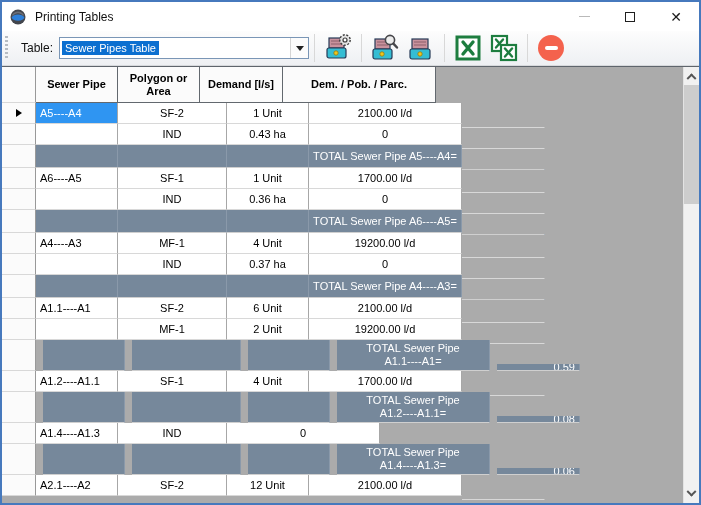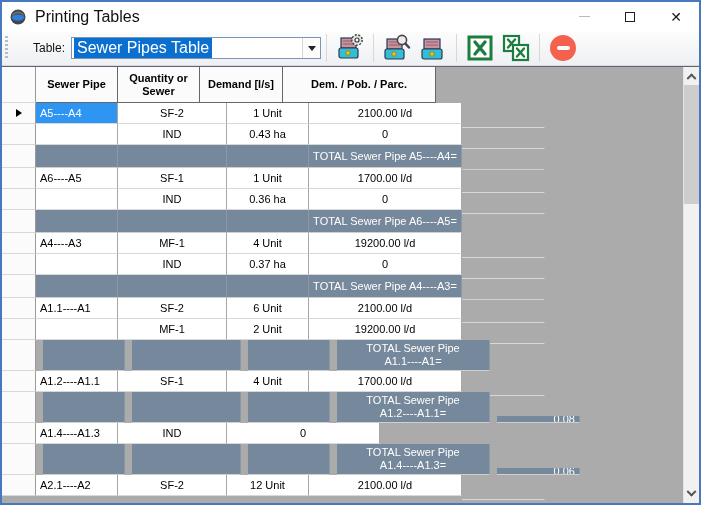--- a/index.html
+++ b/index.html
@@ -8,35 +8,35 @@
     width:701px;height:505px;
     border:2px solid #4679bd;
     background:#fff;
     font-family:"Liberation Sans",sans-serif;
     display:flex;flex-direction:column;
     position:relative;overflow:hidden;
   }
   
   .titlebar{flex:0 0 29px;background:#fff;display:flex;align-items:center;}
   .app-icon{width:16px;height:16px;margin-left:8px;flex:0 0 16px;}
-  .title{font-size:16px;color:#111;margin-left:9px;white-space:nowrap;}
+  .title{font-size:12px;color:#111;margin-left:9px;white-space:nowrap;}
   .winbtns{margin-left:auto;display:flex;height:100%;}
   .winbtn{width:46px;height:100%;display:flex;align-items:center;justify-content:center;cursor:default;}
   .min-glyph{width:11px;height:1px;background:#b9b9b9;}
   .max-glyph{width:10px;height:10px;border:1px solid #1f1f1f;}
   .close-glyph{font-size:14px;color:#1a1a1a;line-height:1;}
   
   .toolbar{flex:0 0 35px;background:linear-gradient(#fdfdfd,#eef0f3);
     border-bottom:1px solid #d7d9dc;display:flex;align-items:center;}
   .grip{width:3px;height:24px;margin-left:3px;
     background-image:repeating-linear-gradient(to bottom,#b7bcc2 0 2px,transparent 2px 4px);}
-  .table-label{font-size:12px;color:#111;margin-left:25px;}
+  .table-label{font-size:12px;color:#111;margin-left:13px;}
   .combo{width:250px;height:22px;margin-left:6px;border:1px solid #7a96b6;background:#fff;
     display:flex;align-items:stretch;}
-  .combo-text{flex:1;display:flex;align-items:center;padding-left:2px;font-size:16px;overflow:hidden;}
+  .combo-text{flex:1;display:flex;align-items:center;padding-left:2px;font-size:11px;overflow:hidden;}
   .combo-text span{background:#0b6fd0;color:#fff;padding:1px 3px;white-space:nowrap;}
   .combo-btn{width:18px;border-left:1px solid #d5d5d5;display:flex;align-items:center;justify-content:center;background:#fcfcfc;}
   .combo-arrow{width:0;height:0;border-left:4px solid transparent;border-right:4px solid transparent;border-top:5px solid #222;}
   .tool-sep{width:1px;height:28px;background:#d8d8d8;margin:0 5px;flex:0 0 1px;}
   .tool-btn{width:32px;height:31px;display:flex;align-items:center;justify-content:center;margin:0 2px;}
   .red-btn{width:26px;height:26px;border-radius:50%;background:#f4624d;display:flex;align-items:center;justify-content:center;}
   .red-bar{width:13px;height:3.5px;background:#fff;border-radius:2px;}
   
   .gridarea{flex:1;background:#ababab;position:relative;border-top:1px solid #5f656c;overflow:hidden;}
   .gtable{position:absolute;left:0;top:0;background:transparent;}
@@ -163,21 +163,21 @@
           <div class="red-bar"></div>
         </div>
     </div>
   </div>
 
   <div class="gridarea">
     <div class="gtable">
       <div class="hrow">
         <div class="hcell rowsel c0"></div>
         <div class="hcell c1">Sewer Pipe</div>
-        <div class="hcell c3">Quantity or Sewer</div>
+        <div class="hcell c3">Polygon or Area</div>
         <div class="hcell c5">Demand [l/s]</div>
         <div class="hcell c4">Dem. / Pob. / Parc.</div>
       </div>
       <div>
           <div class="drow">
             <div class="rowsel c0">
               <div class="marker"></div>
             </div>
             <div class="cell c1 left selcell">A5----A4</div>
             <div class="cell c2">SF-2</div>
@@ -220,20 +220,21 @@
             <div class="cell c5 right">0.18</div>
           </div>
           <div class="trow">
             <div class="rowsel c0"></div>
             <div class="cell c1"></div>
             <div class="cell c2"></div>
             <div class="cell c3"></div>
             <div class="cell c4 tlab">
               <div>TOTAL Sewer Pipe A6----A5=</div>
             </div>
+            <div class="cell c5 right">0.20</div>
           </div>
           <div class="drow">
             <div class="rowsel c0"></div>
             <div class="cell c1 left">A4----A3</div>
             <div class="cell c2">MF-1</div>
             <div class="cell c3">4 Unit</div>
             <div class="cell c4">19200.00 l/d</div>
             <div class="cell c5 right">0.89</div>
           </div>
           <div class="drow">
@@ -272,20 +273,21 @@
           </div>
           <div class="trow tall">
             <div class="rowsel c0"></div>
             <div class="cell c1"></div>
             <div class="cell c2"></div>
             <div class="cell c3"></div>
             <div class="cell c4 tlab">
               <div>TOTAL Sewer Pipe</div>
               <div>A1.1----A1=</div>
             </div>
+            <div class="cell c5 right">0.59</div>
           </div>
           <div class="drow">
             <div class="rowsel c0"></div>
             <div class="cell c1 left">A1.2----A1.1</div>
             <div class="cell c2">SF-1</div>
             <div class="cell c3">4 Unit</div>
             <div class="cell c4">1700.00 l/d</div>
             <div class="cell c5 right">0.08</div>
           </div>
           <div class="trow tall">

